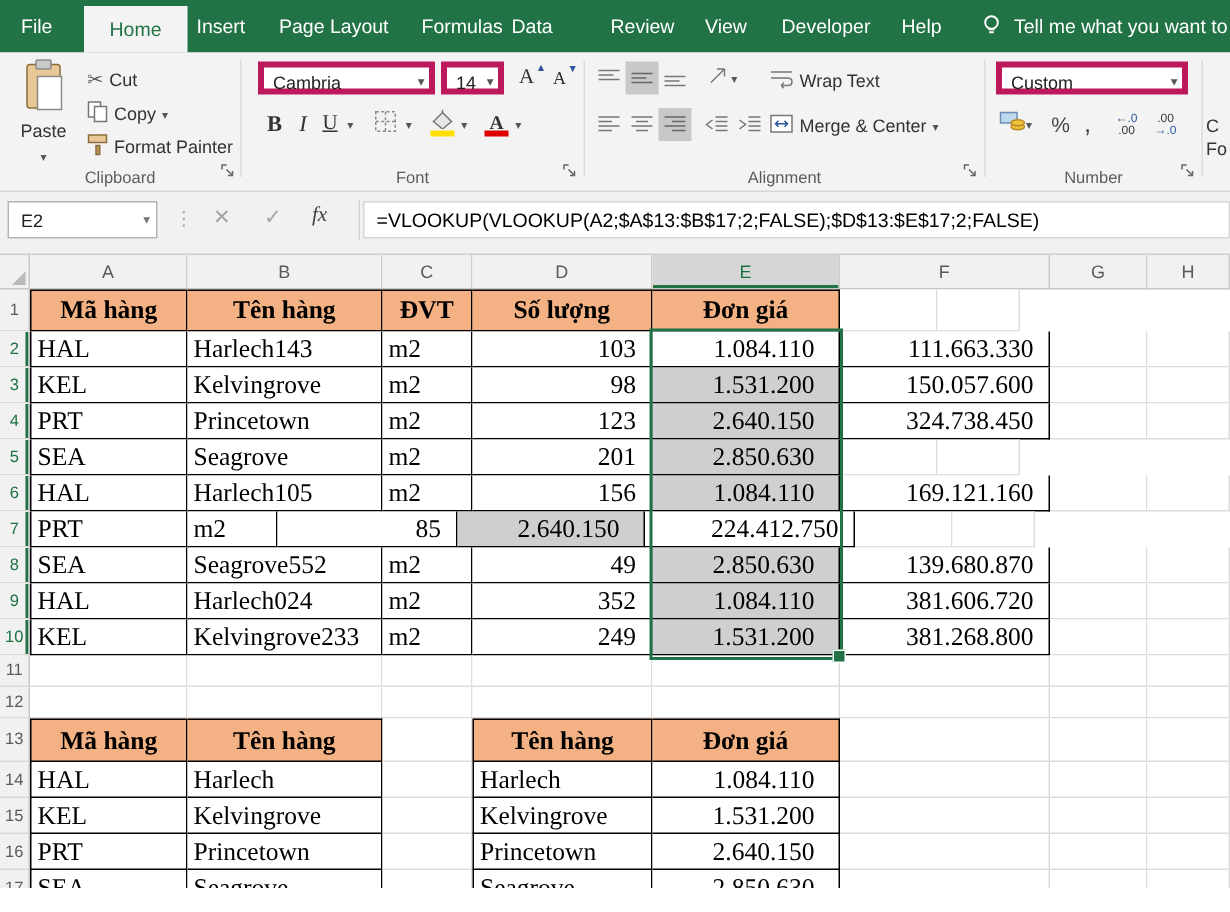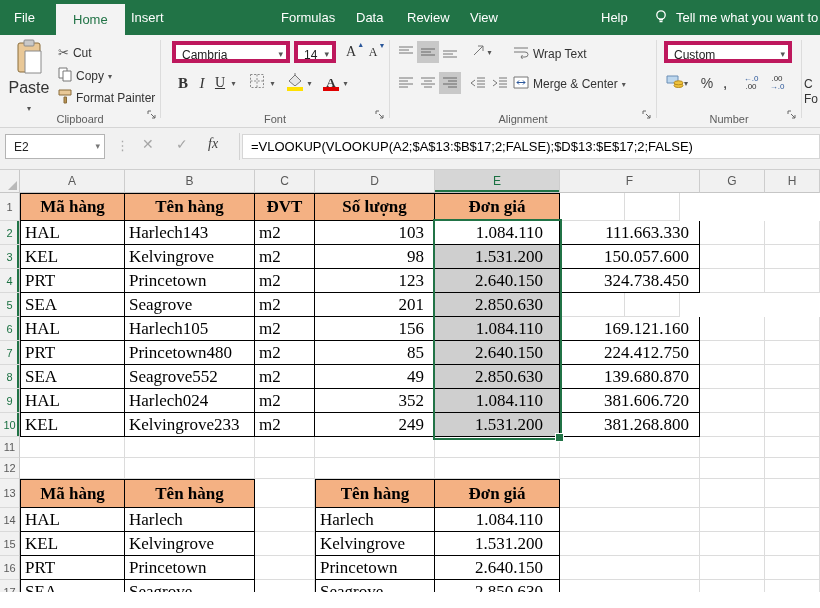--- a/index.html
+++ b/index.html
@@ -20,21 +20,21 @@
   .grplabel{position:absolute;bottom:3px;left:0;right:0;text-align:center;font-size:11px;color:#5C5C5C;}
   .launcher{position:absolute;bottom:4px;right:3px;}
   .ricon{color:#595959;}
   .combo{position:absolute;height:22px;background:#fff;border:4px solid #be185d;box-sizing:border-box;font-size:12px;color:#222;}
   .combo .val{position:absolute;left:6px;top:3px;white-space:nowrap;}
   .combo .arr{position:absolute;right:3px;top:4px;font-size:9px;color:#555;}
   .sbtn{position:absolute;display:flex;align-items:center;gap:4px;font-size:12px;color:#333;white-space:nowrap;}
   .tbtn{position:absolute;width:22px;height:22px;display:flex;align-items:center;justify-content:center;box-sizing:border-box;}
   .tbtn.on{background:#C8C8C8;}
   .darr{font-size:8px;color:#555;}
-  .biglbl{font-size:16px;color:#333;text-align:center;}
+  .biglbl{font-size:12px;color:#333;text-align:center;}
   line,path,rect,circle,ellipse{vector-effect:non-scaling-stroke;}
 
   
   .pastebtn{position:absolute;left:6px;top:4px;width:46px;height:84px;text-align:center;}
   
   .fB{font-weight:bold;font-size:15px;font-family:"Liberation Serif",serif;color:#333;}
   .fI{font-style:italic;font-size:15px;font-family:"Liberation Serif",serif;color:#333;}
   .fU{font-size:14px;text-decoration:underline;font-family:"Liberation Serif",serif;color:#333;}
   .colorbar{position:absolute;left:2px;bottom:2px;width:16px;height:4px;}
   .grow{position:relative;font-size:14px;font-family:"Liberation Serif",serif;color:#333;}
@@ -81,24 +81,26 @@
 </style>
 </head>
 <body>
 
 <div class="app">
 
   <div class="tabsbar">
     <span class="rtab" style="left:14px">File</span>
     <span class="rtab active" style="left:56px">Home</span>
     <span class="rtab" style="left:131px">Insert</span>
+    <span class="rtab" style="left:186px">Page Layout</span>
     <span class="rtab" style="left:281px">Formulas</span>
-    <span class="rtab" style="left:356px">Data</span>
+    <span class="rtab" style="left:341px">Data</span>
     <span class="rtab" style="left:407px">Review</span>
     <span class="rtab" style="left:470px">View</span>
+    <span class="rtab" style="left:521px">Developer</span>
     <span class="rtab" style="left:601px">Help</span>
     <span class="bulb" style="left:652px">
       <svg width="18" height="18" viewBox="0 0 18 18">
           <circle cx="9" cy="7" r="4.2" fill="none" stroke="#fff" stroke-width="1.3"></circle>
           <path d="M7 11.5 h4 M7.5 13.5 h3" stroke="#fff" stroke-width="1.3" fill="none"></path>
         </svg>
     </span>
     <span class="tellme" style="left:676px">Tell me what you want to</span>
   </div>
 
@@ -430,21 +432,20 @@
       <div class="cell cC">m2</div>
       <div class="cell cD num">156</div>
       <div class="cell cE num2 selg">1.084.110</div>
       <div class="cell cF num">169.121.160</div>
       <div class="g cG"></div>
       <div class="g cH"></div>
     </div>
     <div class="row h24">
       <div class="rh selhdr">7</div>
       <div class="cell cA bl">PRT</div>
-      <div class="cell cB">Princetown480</div>
       <div class="cell cC">m2</div>
       <div class="cell cD num">85</div>
       <div class="cell cE num2 selg">2.640.150</div>
       <div class="cell cF num">224.412.750</div>
       <div class="g cG"></div>
       <div class="g cH"></div>
     </div>
     <div class="row h24">
       <div class="rh selhdr">8</div>
       <div class="cell cA bl">SEA</div>

